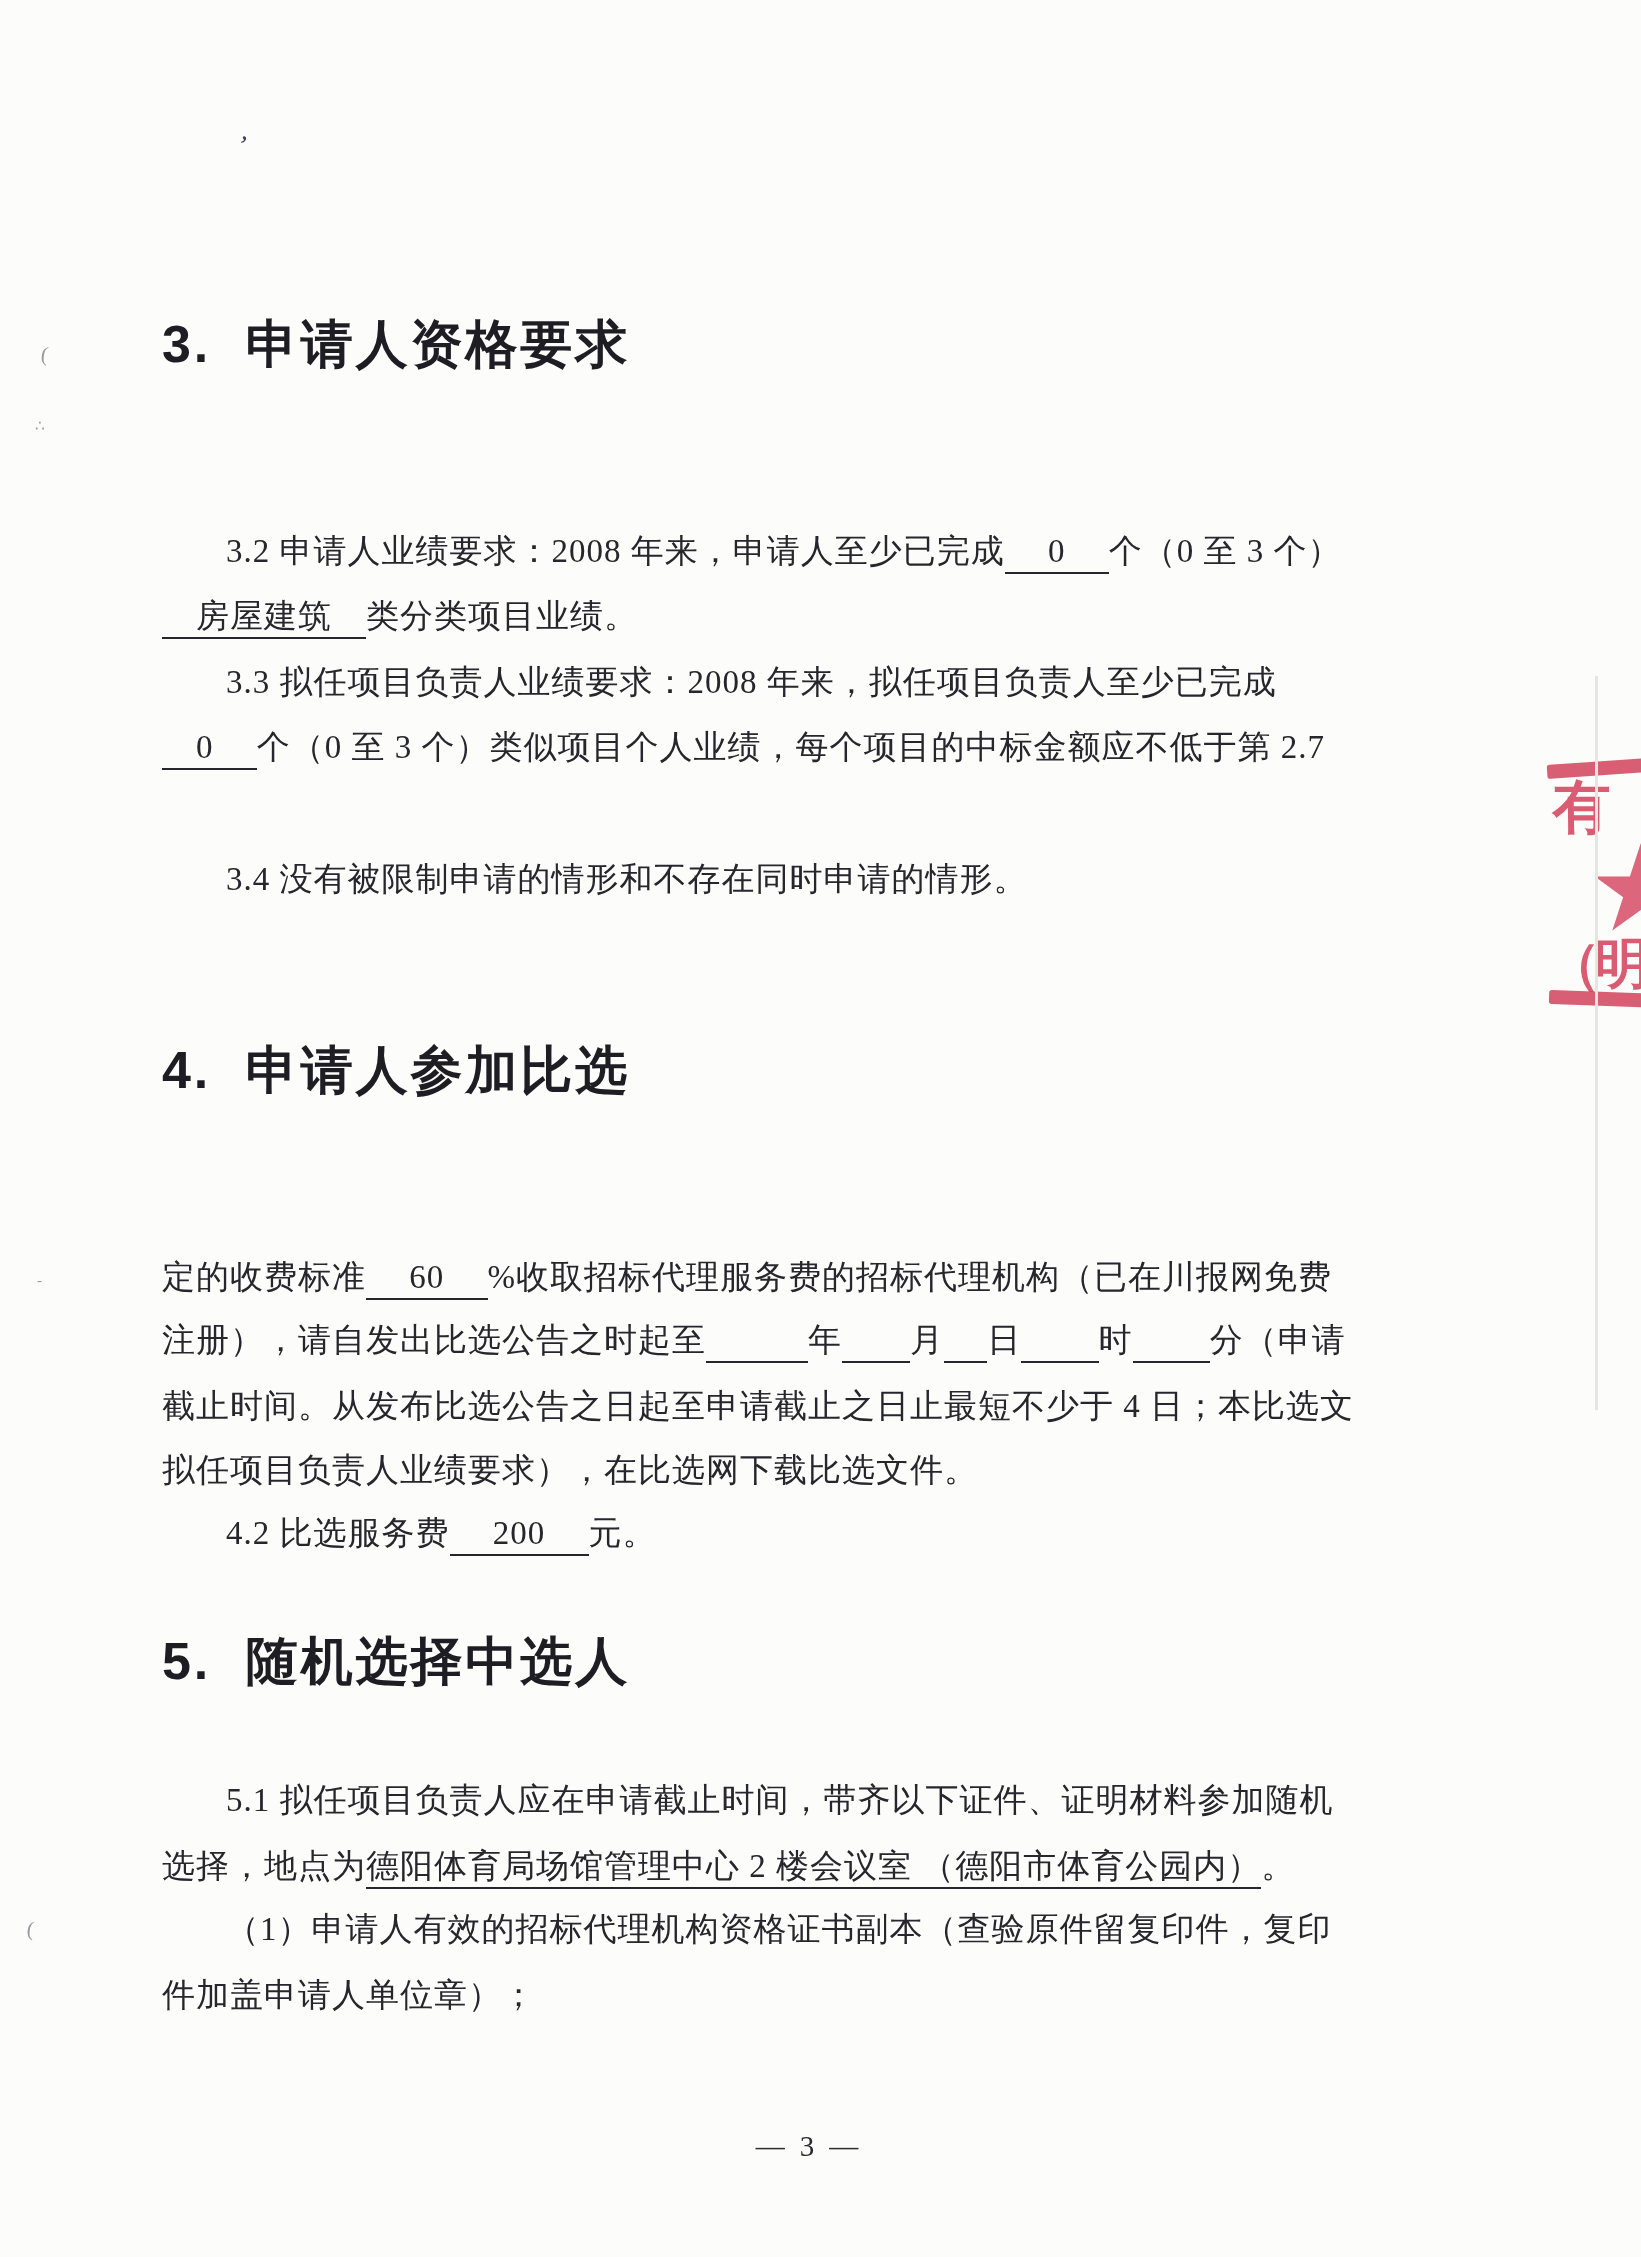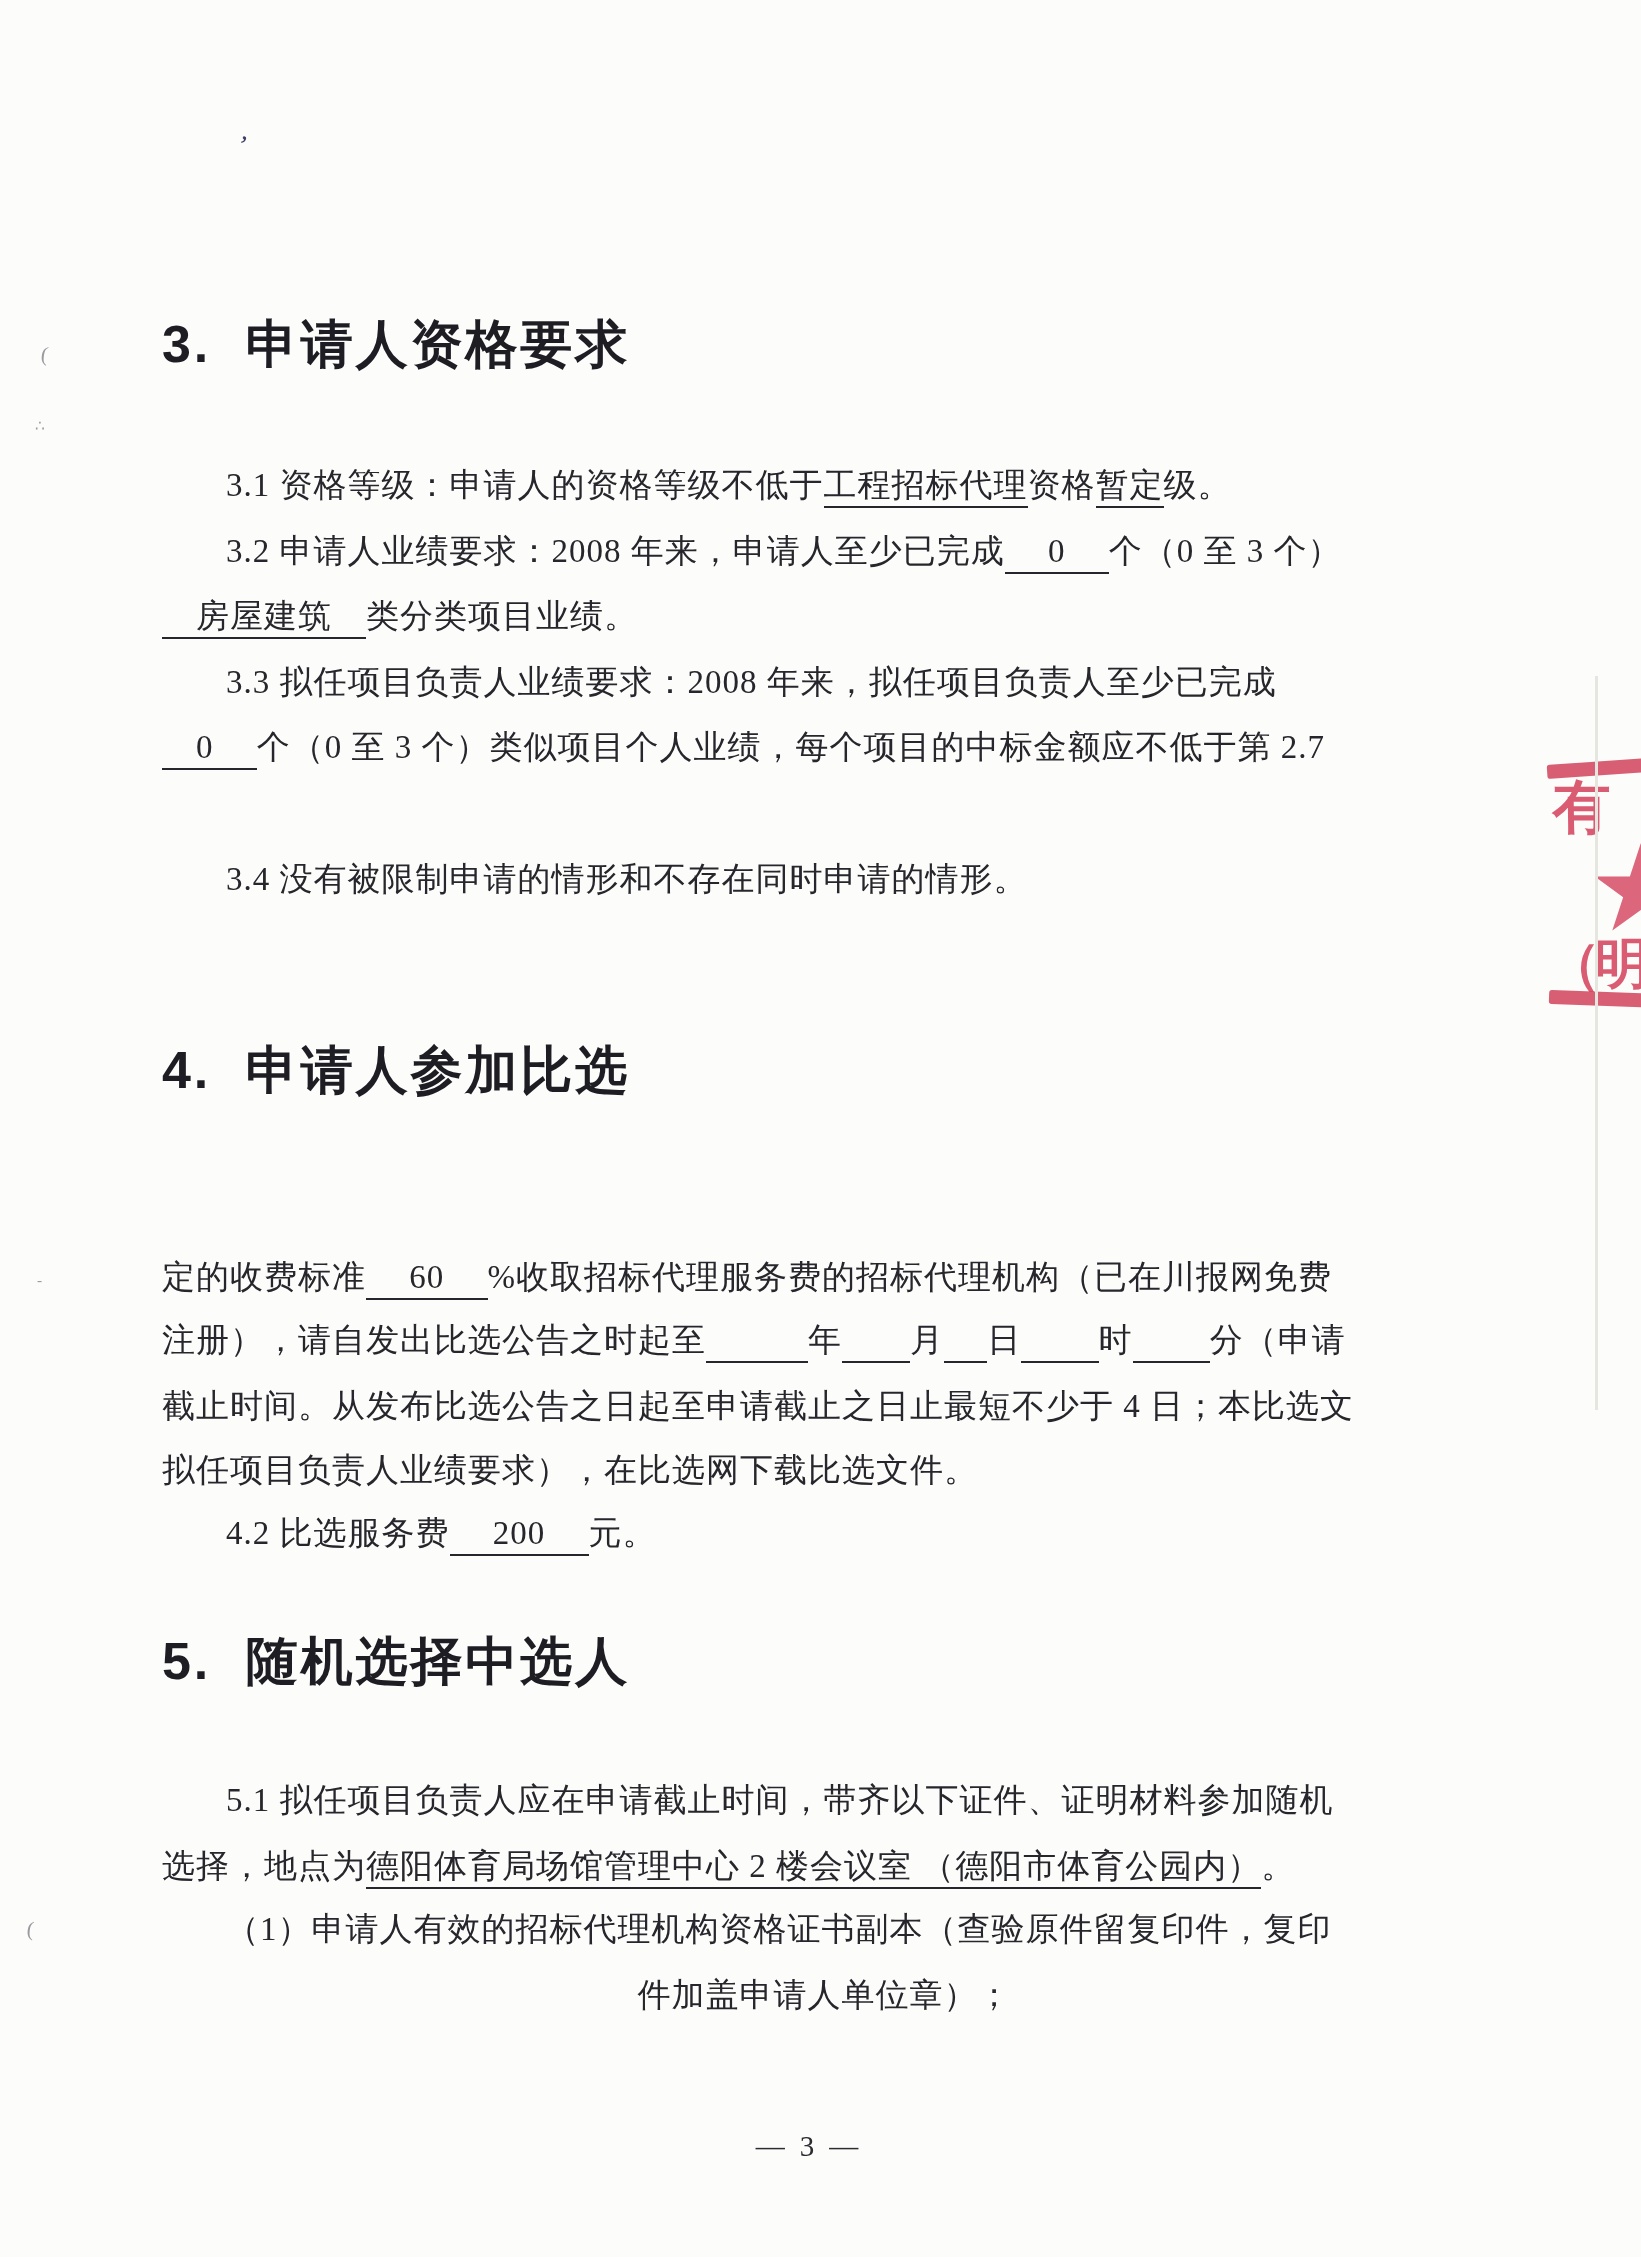--- a/index.html
+++ b/index.html
@@ -40,21 +40,21 @@
     white-space:pre;
   }
   
   .s3-h{top:315px;}
   .s3-l1{top:452px;} .s3-l2{top:518px;} .s3-l3{top:583px;} .s3-l4{top:649px;}
   .s3-l5{top:714px;} .s3-l6{top:780px;} .s3-l7{top:846px;} .s3-l8{top:911px;}
   .s4-h{top:1041px;}
   .s4-l1{top:1178px;} .s4-l2{top:1244px;} .s4-l3{top:1307px;}
   .s4-l4{top:1373px;} .s4-l5{top:1437px;} .s4-l6{top:1500px;}
   .s5-h{top:1632px;}
-  .s5-l1{top:1767px;} .s5-l2{top:1833px;} .s5-l3{top:1896px;} .s5-l4{top:1962px;text-align:center;}
+  .s5-l1{top:1767px;} .s5-l2{top:1833px;} .s5-l3{top:1896px;} .s5-l4{top:1962px;}
   .footer{
     position:absolute;
     top:2130px;left:0;width:1618px;
     text-align:center;
     font-size:29px;
     letter-spacing:3.9px;
     color:#2b2b31;
     white-space:pre;
   }
   
@@ -88,21 +88,20 @@
   .sm4{left:37px;top:1269px;font-size:15.4px;}
   .sm5{left:27px;top:1919px;transform:rotate(6deg);}
 </style>
 </head>
 <body>
 
 <div class="page">
 
   <div class="heading s3-h">3.  申请人资格要求</div>
 
-  <div class="line indent s3-l1"><span>3.1 资格等级：申请人的资格等级不低于</span><span class="u">工程招标代理</span><span>资格</span><span class="u">暂定</span><span>级。</span></div>
 
   <div class="line indent s3-l2"><span>3.2 申请人业绩要求：2008 年来，申请人至少已完成</span><span class="u">　 0 　</span><span>个（0 至 3 个）</span></div>
 
   <div class="line s3-l3"><span class="u">　房屋建筑　</span><span>类分类项目业绩。</span></div>
 
   <div class="line indent s3-l4"><span>3.3 拟任项目负责人业绩要求：2008 年来，拟任项目负责人至少已完成</span></div>
 
   <div class="line s3-l5"><span class="u">　0　 </span><span>个（0 至 3 个）类似项目个人业绩，每个项目的中标金额应不低于第 2.7</span></div>
 
 

